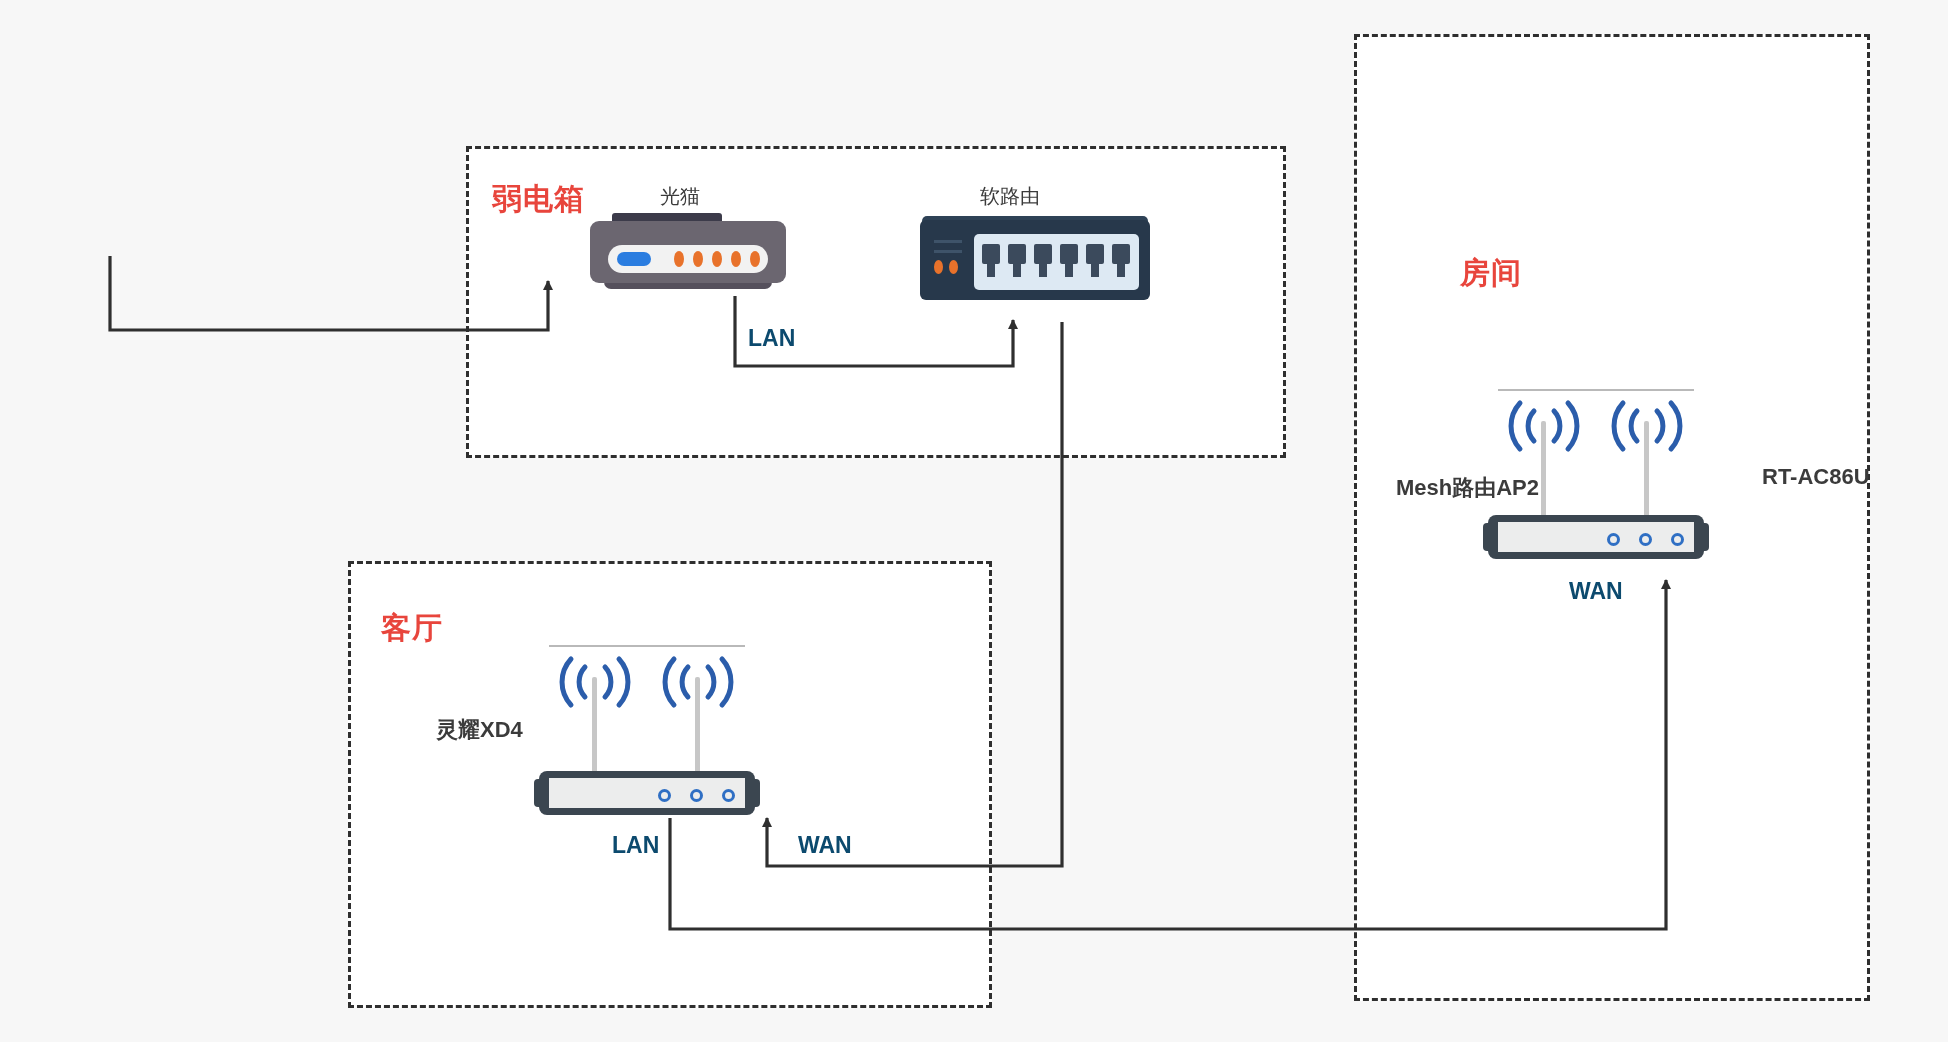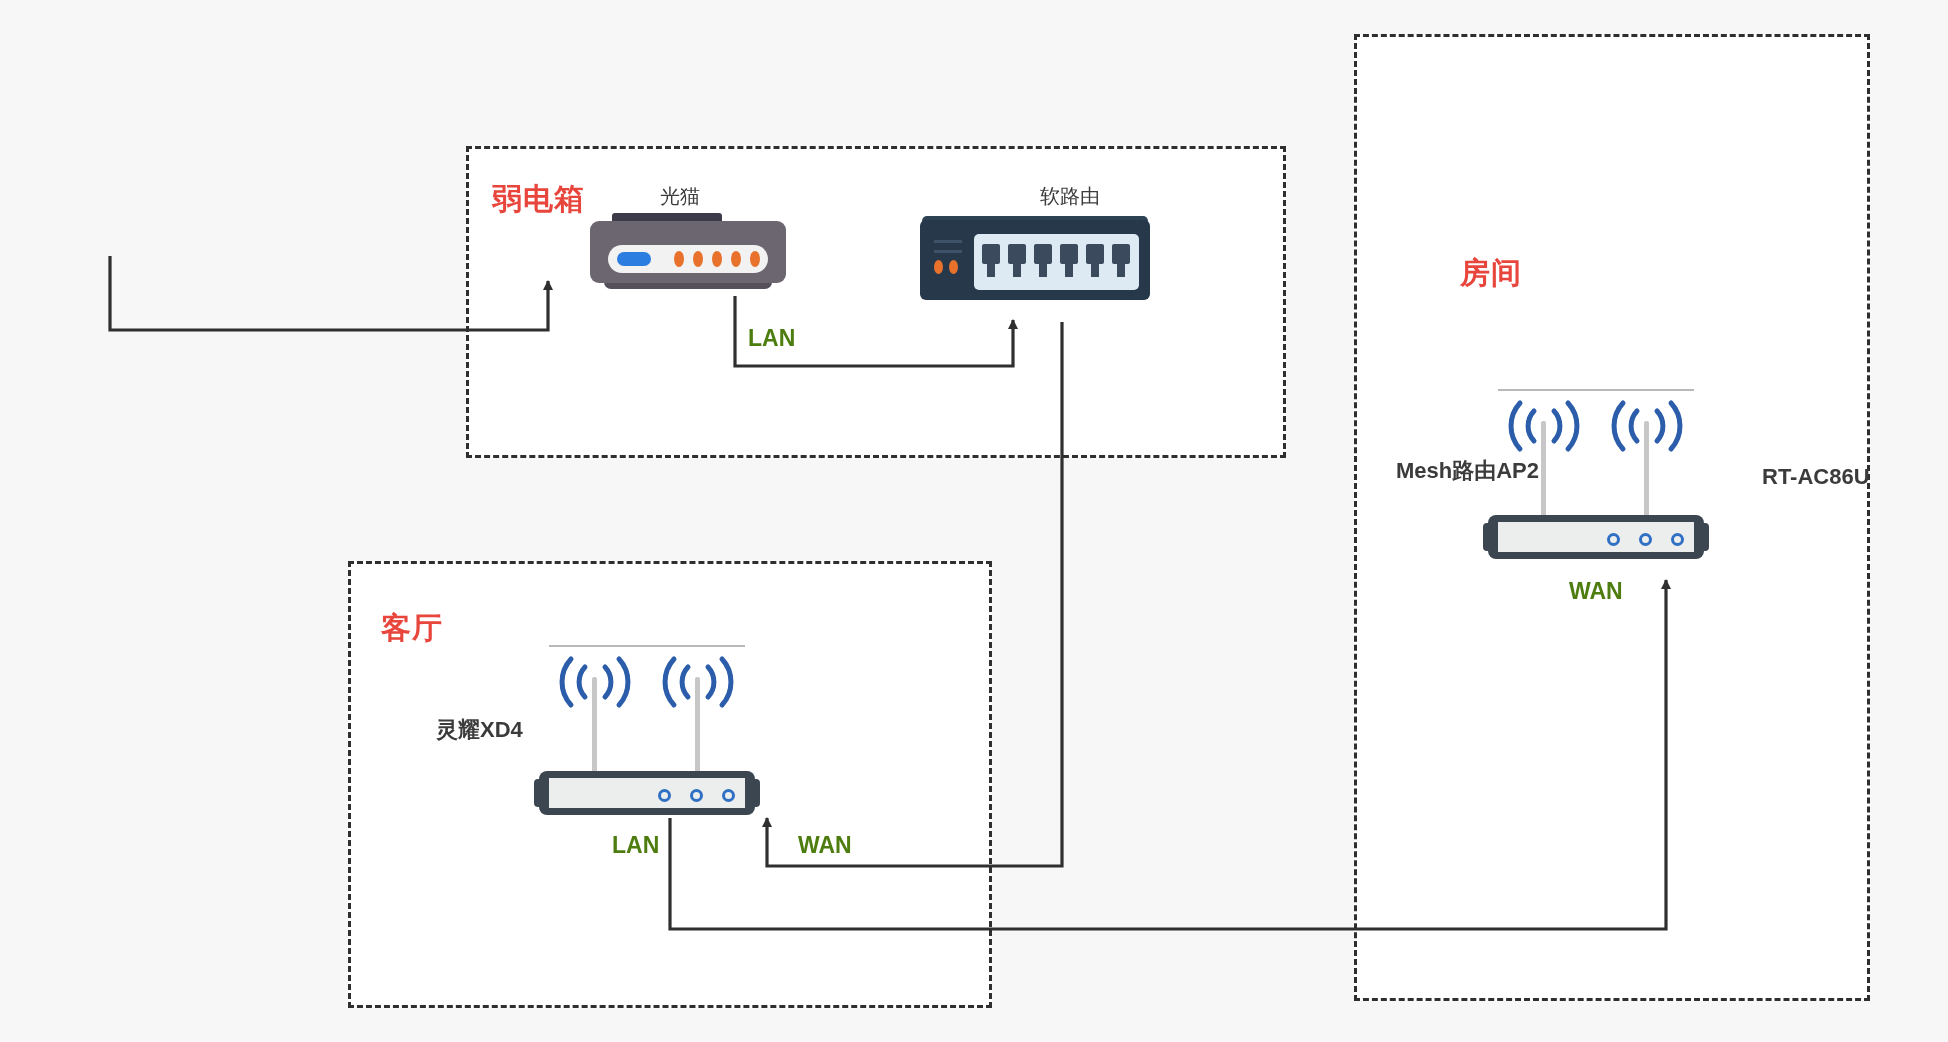--- a/index.html
+++ b/index.html
@@ -31,21 +31,21 @@
   
   .dev-title{
     position:absolute;
     font-size:20px;
     color:#3b3b3b;
     white-space:nowrap;
   }
   .port-label{
     position:absolute;
     font-size:23px;
-    color:#4d7c0f;
+    color:#0c4a6e;
     font-weight:bold;
     white-space:nowrap;
   }
   .side-label{
     position:absolute;
     font-size:22px;
     color:#3b3b3b;
     font-weight:bold;
     white-space:nowrap;
   }
@@ -141,21 +141,21 @@
           <div class="m-led" style="left:19px;"></div>
           <div class="m-led" style="left:38px;"></div>
           <div class="m-led" style="left:57px;"></div>
           <div class="m-led" style="left:76px;"></div>
         </div>
       </div>
     </div>
   </div>
   <div class="port-label" style="left:748px;top:325px;">LAN</div>
 
-  <div class="dev-title" style="left:1040px;top:183px;">软路由</div>
+  <div class="dev-title" style="left:980px;top:183px;">软路由</div>
   <div class="switch" style="left:920px;top:216px;width:230px;height:90px;">
     <div class="s-top"></div>
     <div class="s-body">
       <div class="s-line" style="top:20px;"></div>
       <div class="s-line" style="top:30px;"></div>
       <div class="s-led" style="left:14px;"></div>
       <div class="s-led" style="left:29px;"></div>
       <div class="s-portbay">
         <div class="s-port" style="left:8px;">
             <i></i>
@@ -213,21 +213,21 @@
     <div class="w-ear" style="left:211px;"></div>
     <div class="w-body"></div>
     <div class="w-face"></div>
     <div class="w-led" style="left:119px;"></div>
     <div class="w-led" style="left:151px;"></div>
     <div class="w-led" style="left:183px;"></div>
   </div>
   <div class="port-label" style="left:612px;top:832px;">LAN</div>
   <div class="port-label" style="left:798px;top:832px;">WAN</div>
 
-  <div class="side-label" style="left:1396px;top:456px;">Mesh路由AP2</div>
+  <div class="side-label" style="left:1396px;top:473px;">Mesh路由AP2</div>
   <div class="side-label" style="left:1762px;top:464px;">RT-AC86U</div>
   <div class="wrouter" style="left:1488px;top:389px;width:216px;height:170px;">
     <div class="w-shelf"></div>
 
     <svg style="position:absolute;left:17px;top:8px;" width="78" height="58" viewBox="0 0 78 58" xmlns="http://www.w3.org/2000/svg">
       <g fill="none" stroke="#2b5dab" stroke-width="5" stroke-linecap="round">
         <path d="M29,14 A22,22 0 0 0 29,44"></path>
         <path d="M15,6 A34,34 0 0 0 15,52"></path>
         <path d="M49,14 A22,22 0 0 1 49,44"></path>
         <path d="M63,6 A34,34 0 0 1 63,52"></path>

